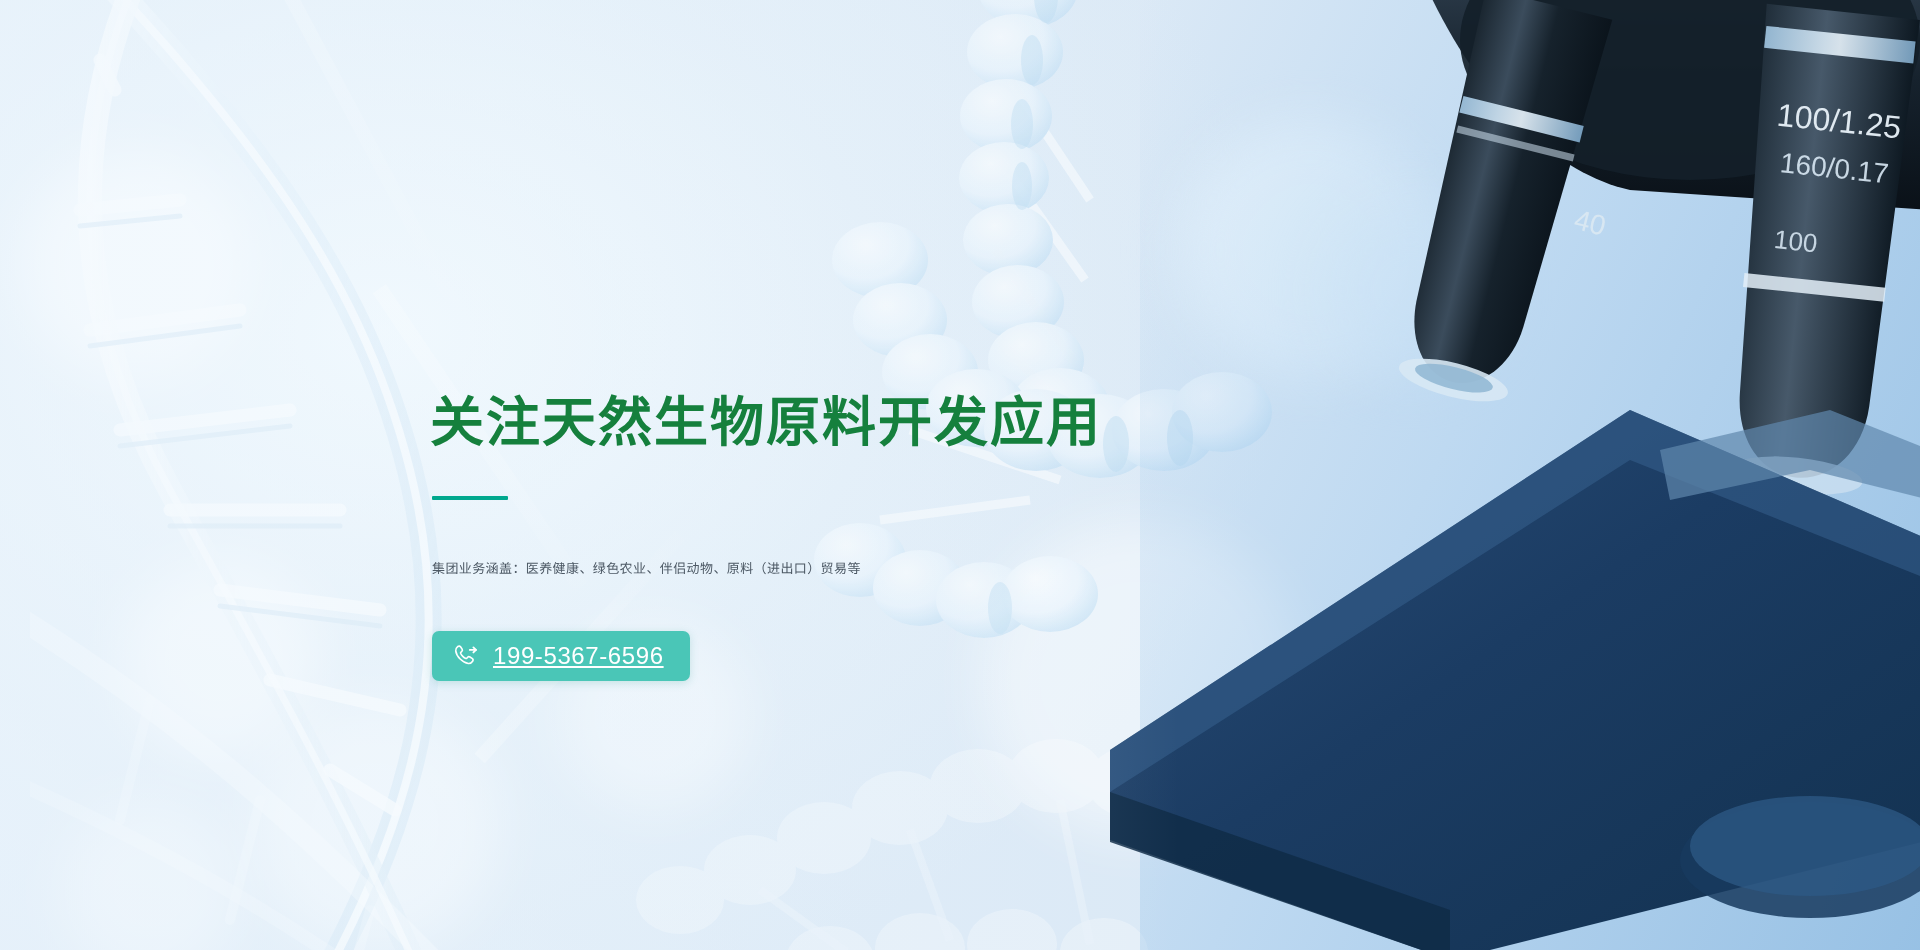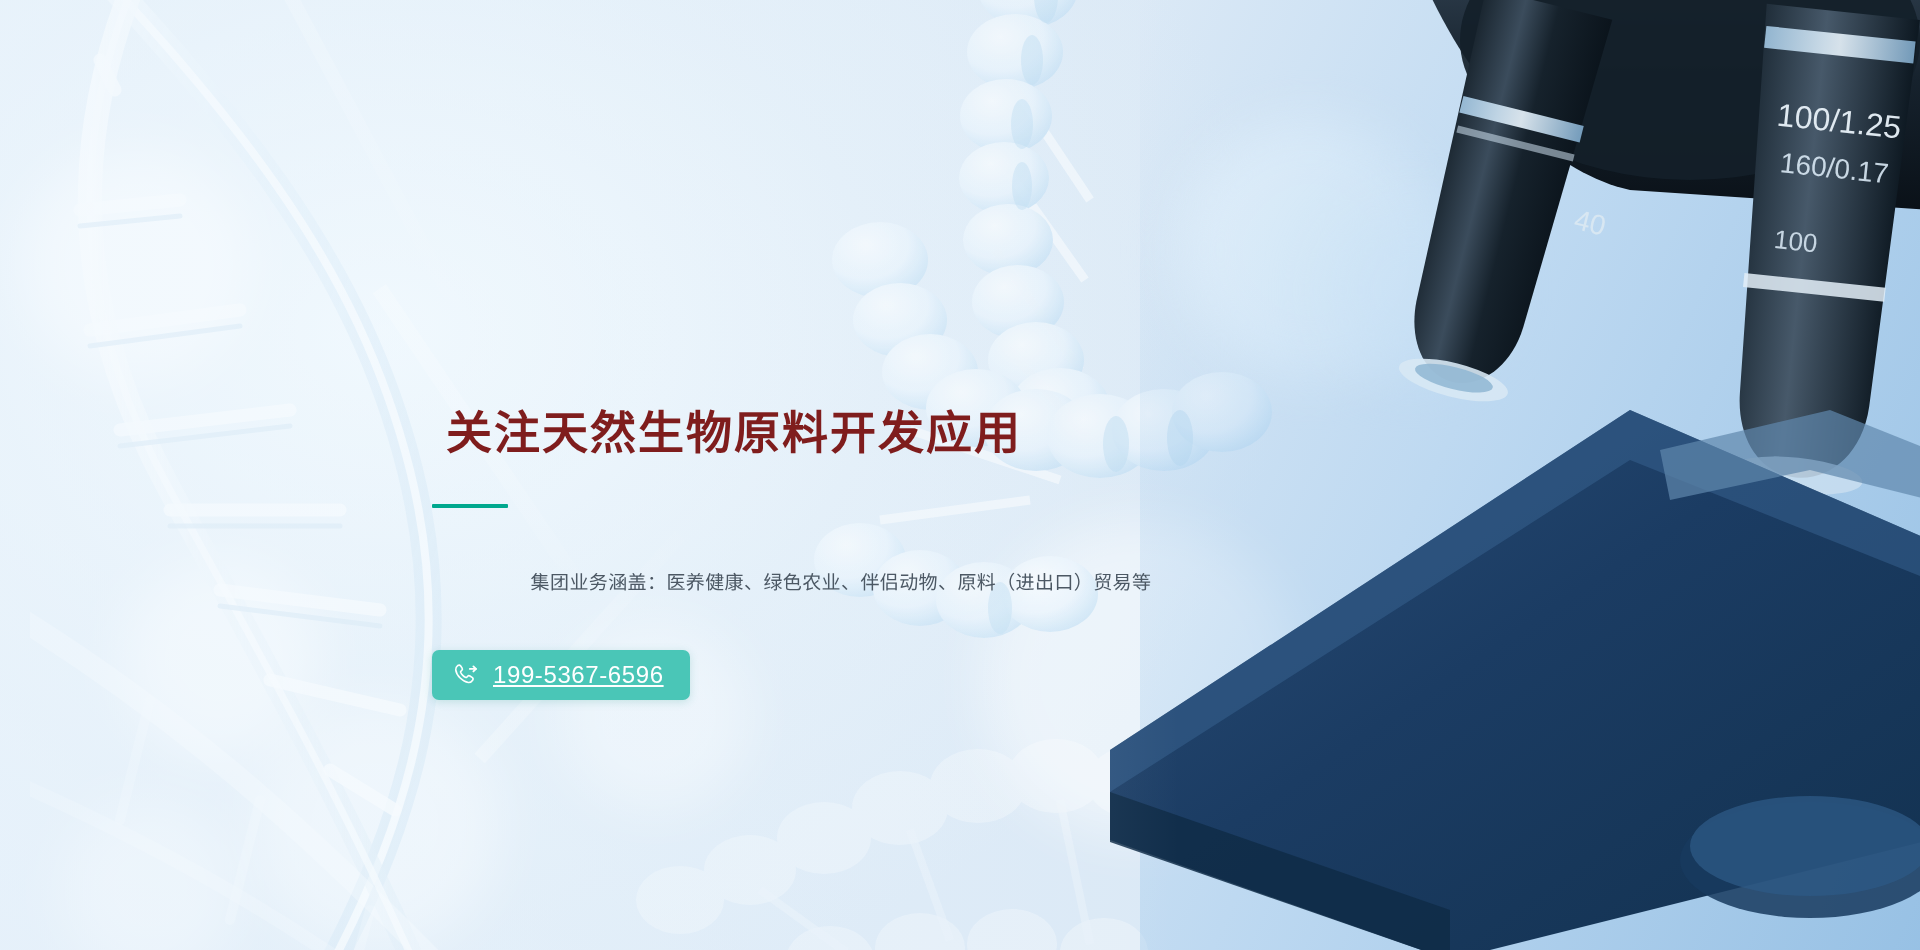--- a/index.html
+++ b/index.html
@@ -126,44 +126,43 @@
   
   .content {
     position: absolute;
     left: 430px;
     top: 392px;
     width: 820px;
     z-index: 9;
   }
 
   .headline {
-    margin: 16px;
-    font-size: 46px;
+    margin: 0;
+    font-size: 54px;
     line-height: 1.12;
     letter-spacing: 2px;
     font-weight: 700;
-    color: #7f1d1d;
+    color: #15803d;
     white-space: nowrap;
   }
 
   .rule {
     width: 76px;
     height: 4px;
     background: #00a88e;
     margin: 44px 0 0 2px;
     border-radius: 1px;
   }
 
   .lede {
     margin: 56px 0 0 2px;
-    font-size: 19px;
+    font-size: 13px;
     line-height: 2.05;
     color: #4c5864;
     letter-spacing: .4px;
-    text-align: center;
   }
   .lede p { margin: 0; }
 
   .cta {
     display: inline-flex;
     align-items: center;
     gap: 13px;
     margin: 48px 0 0 2px;
     padding: 0 26px 0 22px;
     height: 50px;

